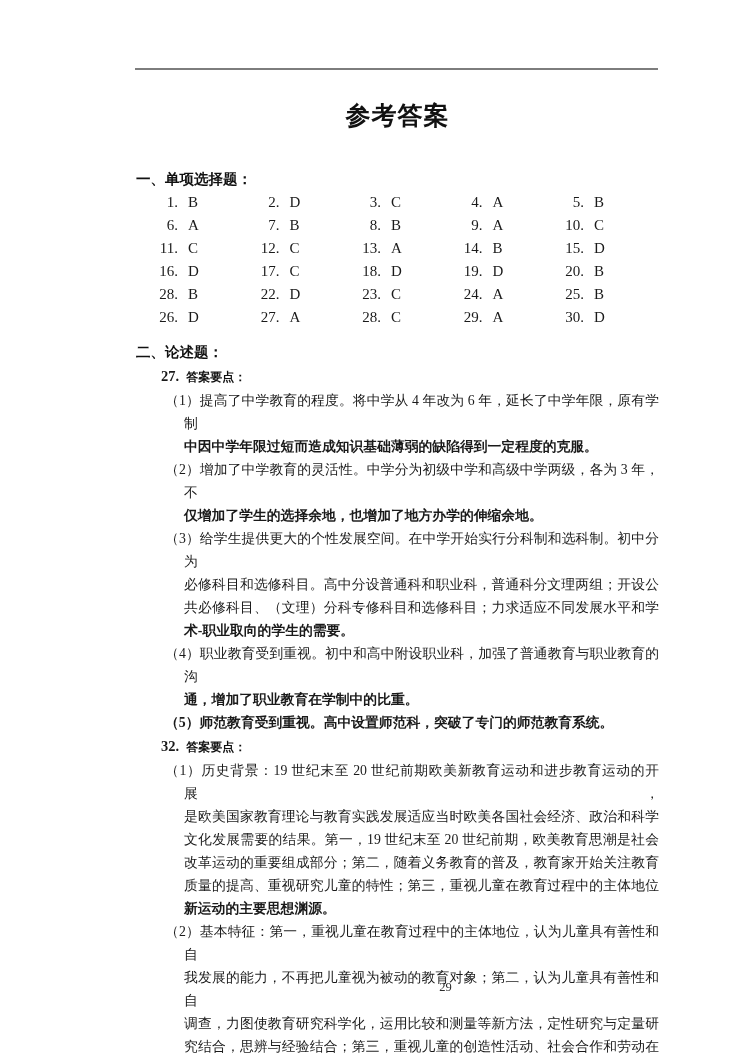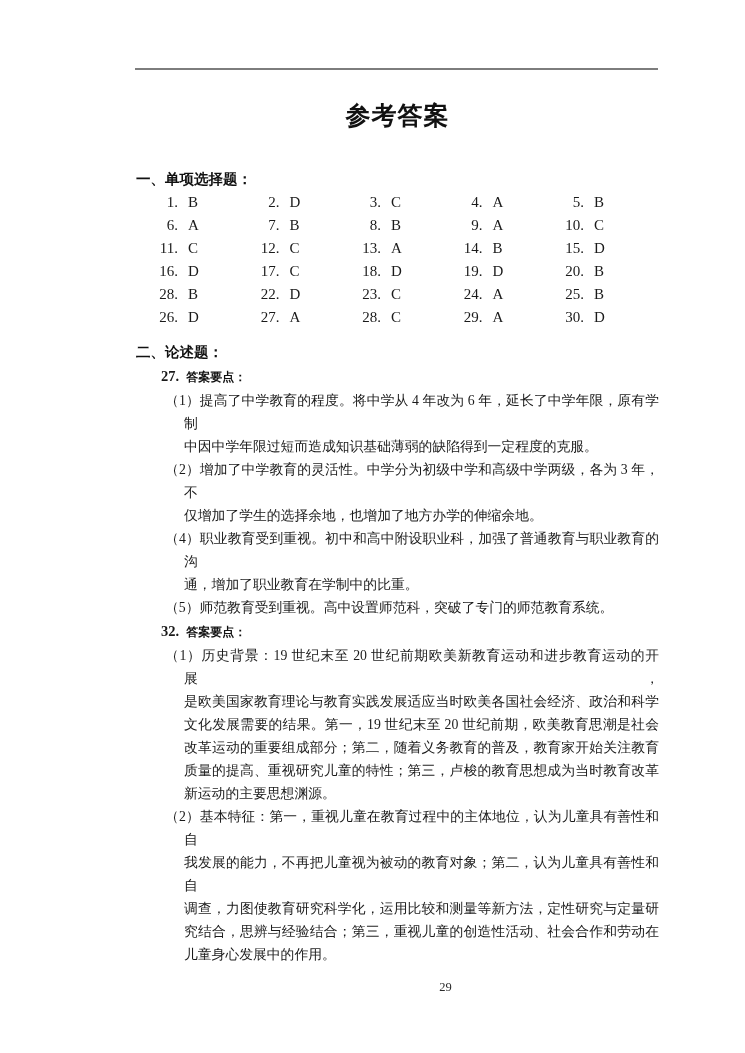--- a/index.html
+++ b/index.html
@@ -30,21 +30,21 @@
   .ans-letter { display:inline-block; margin-left:10px; }
   .q-head { margin-left:136px; line-height:23px; }
   .q-num { font-weight:700; font-size:14.5px; }
   .q-label {
     font-family:"Liberation Sans","DejaVu Sans",sans-serif;
     font-weight:700; font-size:12px; margin-left:7px; color:#111111;
   }
   .point { margin-left:159px; width:475px; font-size:13.8px; line-height:23px; }
   .pline { text-align:justify; text-align-last:justify; }
   .pline.first { text-indent:-19px; }
-  .pline.last { text-align:left; text-align-last:auto; }
+  .pline.last { text-align:left; text-align-last:auto;font-weight:bold; }
   .page-number {
     position:absolute; top:980px; left:0; width:745px;
     text-align:center; font-size:12.5px; color:#2a2a2a;padding-left:48px;
   }
 </style>
 </head>
 <body>
 
 <div class="page">
   <div class="rule"></div>
@@ -89,33 +89,39 @@
         <div class="q-head"><span class="q-num">27.</span><span class="q-label">答案要点：</span></div>
         <div class="point">
           <div class="pline first">（1）提高了中学教育的程度。将中学从 4 年改为 6 年，延长了中学年限，原有学制</div>
           <div class="pline last">中因中学年限过短而造成知识基础薄弱的缺陷得到一定程度的克服。</div>
         </div>
         <div class="point">
           <div class="pline first">（2）增加了中学教育的灵活性。中学分为初级中学和高级中学两级，各为 3 年，不</div>
           <div class="pline last">仅增加了学生的选择余地，也增加了地方办学的伸缩余地。</div>
         </div>
         <div class="point">
+          <div class="pline first">（3）给学生提供更大的个性发展空间。在中学开始实行分科制和选科制。初中分为</div>
+          <div class="pline">必修科目和选修科目。高中分设普通科和职业科，普通科分文理两组；开设公</div>
+          <div class="pline">共必修科目、（文理）分科专修科目和选修科目；力求适应不同发展水平和学</div>
+          <div class="pline last">术-职业取向的学生的需要。</div>
+        </div>
+        <div class="point">
           <div class="pline first">（4）职业教育受到重视。初中和高中附设职业科，加强了普通教育与职业教育的沟</div>
           <div class="pline last">通，增加了职业教育在学制中的比重。</div>
         </div>
         <div class="point">
           <div class="pline first last">（5）师范教育受到重视。高中设置师范科，突破了专门的师范教育系统。</div>
         </div>
         <div class="q-head"><span class="q-num">32.</span><span class="q-label">答案要点：</span></div>
         <div class="point">
           <div class="pline first">（1）历史背景：19 世纪末至 20 世纪前期欧美新教育运动和进步教育运动的开展，</div>
           <div class="pline">是欧美国家教育理论与教育实践发展适应当时欧美各国社会经济、政治和科学</div>
           <div class="pline">文化发展需要的结果。第一，19 世纪末至 20 世纪前期，欧美教育思潮是社会</div>
           <div class="pline">改革运动的重要组成部分；第二，随着义务教育的普及，教育家开始关注教育</div>
-          <div class="pline">质量的提高、重视研究儿童的特性；第三，卢梭的教育思想成为当时教育改革</div>
+          <div class="pline">质量的提高、重视研究儿童的特性；第三，重视儿童在教育过程中的主体地位</div>
           <div class="pline last">新运动的主要思想渊源。</div>
         </div>
         <div class="point">
           <div class="pline first">（2）基本特征：第一，重视儿童在教育过程中的主体地位，认为儿童具有善性和自</div>
           <div class="pline">我发展的能力，不再把儿童视为被动的教育对象；第二，认为儿童具有善性和自</div>
           <div class="pline">调查，力图使教育研究科学化，运用比较和测量等新方法，定性研究与定量研</div>
           <div class="pline">究结合，思辨与经验结合；第三，重视儿童的创造性活动、社会合作和劳动在</div>
           <div class="pline last">儿童身心发展中的作用。</div>
         </div>
       </div>

